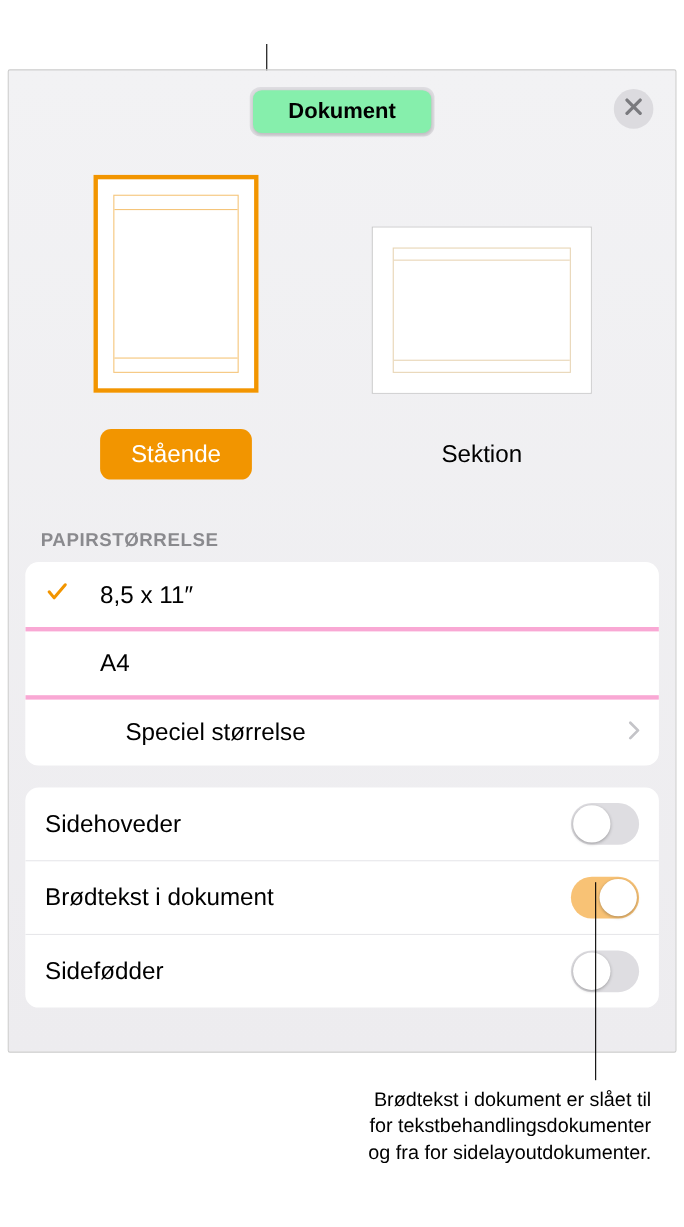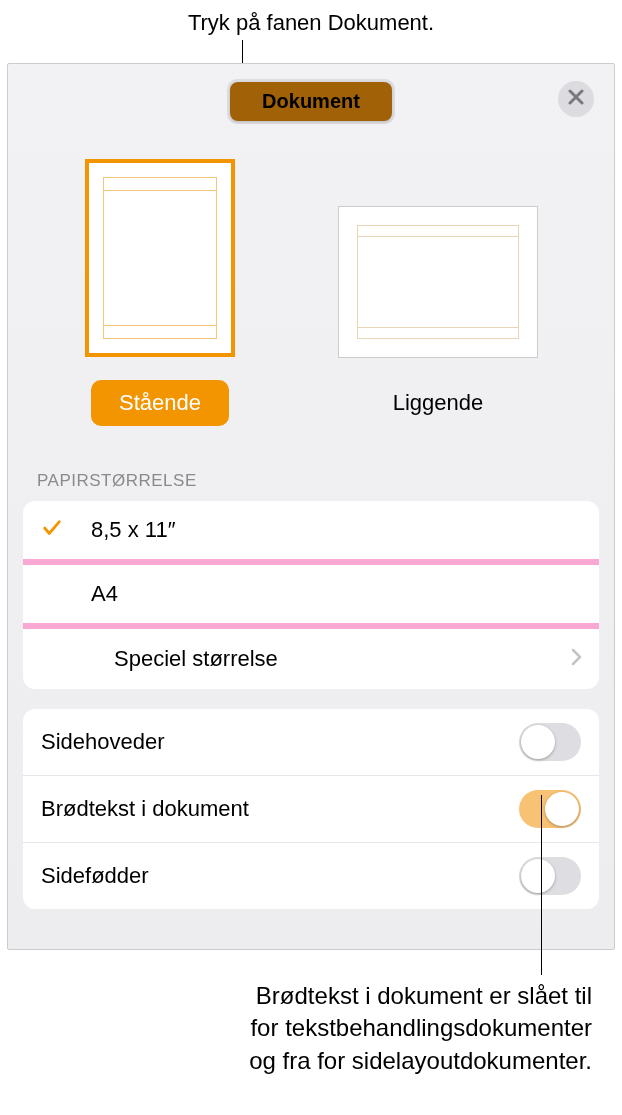--- a/index.html
+++ b/index.html
@@ -54,21 +54,21 @@
     }
     .tab {
       padding: 8px 32px;
       font-size: 20px;
       font-weight: 600;
       color: #000;
       border-radius: 8px;
       cursor: pointer;
     }
     .tab.active {
-      background: #a16207;
+      background: #86efac;
       box-shadow: 0 1px 3px rgba(0,0,0,0.15);
     }
     .close-btn {
       position: absolute;
       right: 5px;
       top: 2px;
       width: 36px;
       height: 36px;
       border-radius: 50%;
       background: #dcdbdf;
@@ -85,21 +85,21 @@
       display: flex;
       justify-content: space-around;
       align-items: flex-end;
       margin: 0 30px 45px 30px;
       gap: 40px;
     }
     .orientation-item {
       display: flex;
       flex-direction: column;
       align-items: center;
-      gap: 23px;
+      gap: 33px;
     }
     .page-preview {
       background: #fff;
       border: 4px solid #f29500;
       position: relative;
     }
     .page-preview.unselected {
       border-color: #fff;
       box-shadow: 0 0 0 1px #ccc;
     }
@@ -141,32 +141,33 @@
     }
     .orientation-btn.inactive {
       background: transparent;
       color: #000;
     }
     .section-header {
       font-size: 17px;
       color: #8a8a8e;
       letter-spacing: 0.5px;
       margin: 0 0 10px 14px;
+      font-weight: bold;
     }
     .list-group {
       background: #fff;
       border-radius: 12px;
       overflow: hidden;
       margin-bottom: 20px;
     }
     .list-row {
       display: flex;
       align-items: center;
       padding: 16px 16px 16px 18px;
-      border-bottom: 6px solid #f9a8d4;
+      border-bottom: 4px solid #f9a8d4;
       min-height: 60px;
     }
     .list-row:last-child {
       border-bottom: none;
       margin-left: 23px;
     }
     .check-col {
       width: 50px;
       display: flex;
       justify-content: flex-start;
@@ -216,40 +217,39 @@
       border-bottom: 1px solid #e7e7ea;
     }
     .switch-row:last-child { border-bottom: none; }
     .switch-label {
       flex: 1;
       font-size: 22px;
       color: #000;
     }
     .callout-bottom {
       text-align: right;
-      font-size: 24px;
+      font-size: 18px;
       color: #000;
       padding: 30px 30px 0 80px;
       line-height: 1.35;
       position: relative;
     }
     .callout-line-bottom {
       position: absolute;
       right: 80px;
       top: -155px;
       width: 1px;
       height: 180px;
       background: #000;
     }
   </style>
 </head>
 <body>
 
 <div class="callout-top">
-  <span>Tryk på fanen Dokument.</span>
   <div class="callout-line-top"></div>
 </div>
 
 <div class="panel">
 
   <div class="tabs-row">
     <div class="tab-segment">
       <div class="tab active">Dokument</div>
     </div>
     <div class="close-btn">
@@ -265,21 +265,21 @@
     <div class="orientation-item">
       <div class="page-preview portrait">
         <div class="page-margin"></div>
       </div>
       <button class="orientation-btn active">Stående</button>
     </div>
     <div class="orientation-item">
       <div class="page-preview landscape unselected">
         <div class="page-margin"></div>
       </div>
-      <button class="orientation-btn inactive">Liggende</button>
+      <button class="orientation-btn inactive">Sektion</button>
     </div>
   </div>
 
   <div class="section-header">PAPIRSTØRRELSE</div>
 
   <div class="list-group">
     <div class="list-row">
       <div class="check-col">
         <span class="check-icon">
           <svg viewBox="0 0 24 24">

